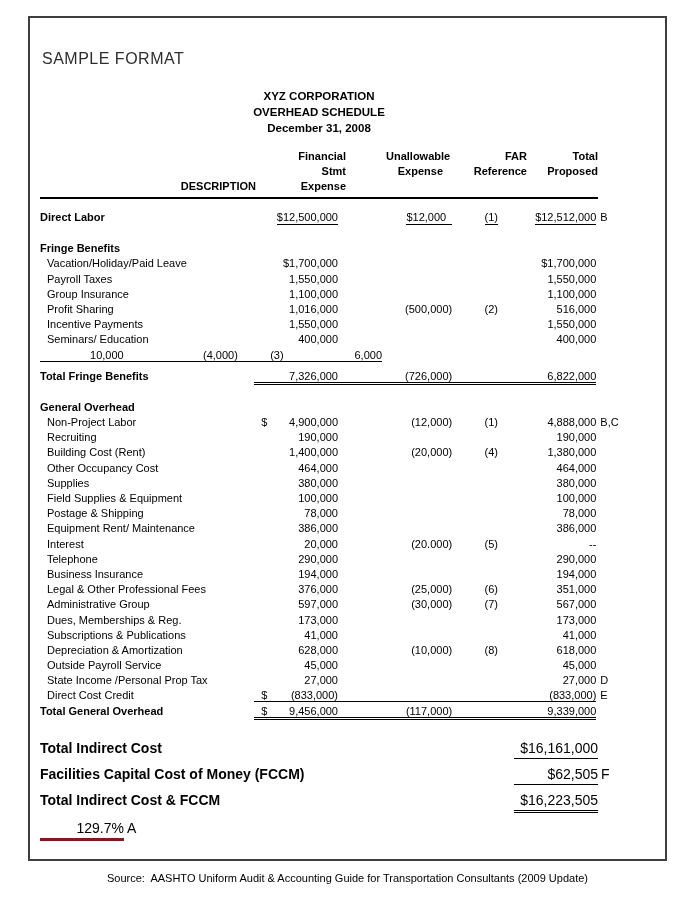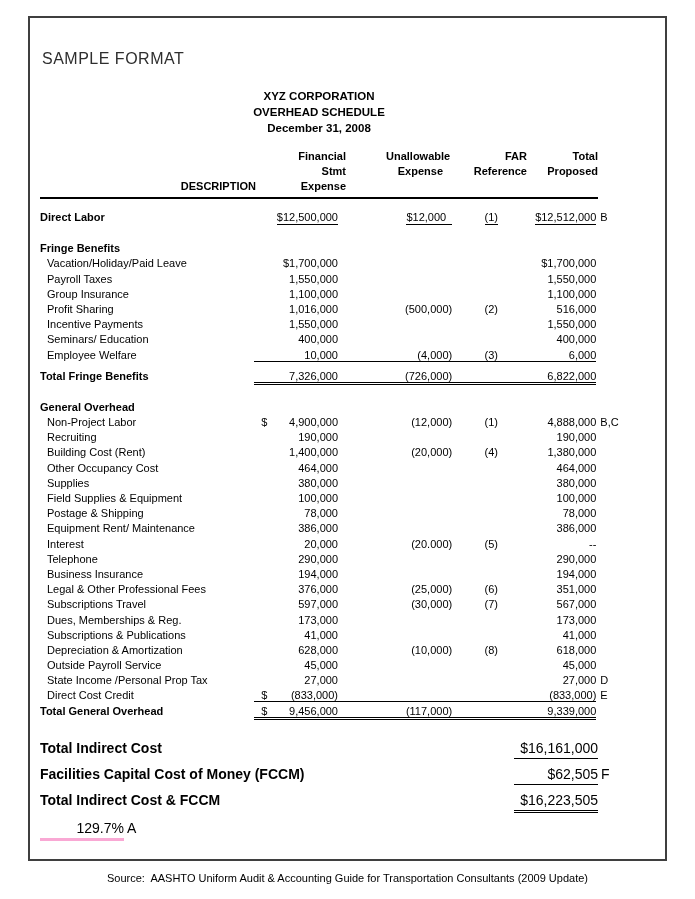--- a/index.html
+++ b/index.html
@@ -42,21 +42,21 @@
   .c-tot{width:71px;text-align:right;}
   .c-note{width:38px;padding-left:4px;white-space:nowrap;}
   .u{border-bottom:1px solid #000;padding-bottom:1px;display:inline-block;line-height:11px;}
   
   .summary{margin-top:20px;font-size:14px;width:640px;}
   .srow{display:flex;align-items:baseline;margin-bottom:7px;}
   .s-label{width:474px;font-weight:bold;}
   .s-val{width:84px;text-align:right;padding-bottom:2px;}
   .s-val.rule-single{border-bottom:1.5px solid #000;}
   .s-val.rule-double{border-bottom:3px double #000;}
-  .s-val.rule-thick{border-bottom:3px solid #f9a8d4;}
+  .s-val.rule-thick{border-bottom:3px solid #7f1d1d;}
   .s-note{width:30px;padding-left:3px;}
   .footnote{margin-top:22px;font-weight:bold;font-size:11px;}
   .source{
     position:absolute;left:0;top:872px;width:695px;text-align:center;
     font-size:11px;white-space:pre;
   }
 </style>
 </head>
 <body>
 
@@ -179,21 +179,20 @@
             <div class="c-fin">
               <span>400,000</span>
             </div>
             <div class="c-un"></div>
             <div class="c-far"></div>
             <div class="c-tot"><span>400,000</span></div>
           </div>
           <div class="c-note"></div>
         </div>
         <div class="trow">
-          <div class="c-desc ind">Employee Welfare</div>
           <div class="nums rule-single">
             <div class="c-fin">
               <span>10,000</span>
             </div>
             <div class="c-un"><span>(4,000)</span></div>
             <div class="c-far"><span>(3)</span></div>
             <div class="c-tot"><span>6,000</span></div>
           </div>
           <div class="c-note"></div>
         </div>
@@ -358,21 +357,21 @@
             <div class="c-fin">
               <span>376,000</span>
             </div>
             <div class="c-un"><span>(25,000)</span></div>
             <div class="c-far"><span>(6)</span></div>
             <div class="c-tot"><span>351,000</span></div>
           </div>
           <div class="c-note"></div>
         </div>
         <div class="trow">
-          <div class="c-desc ind">Subscriptions Travel</div>
+          <div class="c-desc ind">Administrative Group</div>
           <div class="nums">
             <div class="c-fin">
               <span>597,000</span>
             </div>
             <div class="c-un"><span>(30,000)</span></div>
             <div class="c-far"><span>(7)</span></div>
             <div class="c-tot"><span>567,000</span></div>
           </div>
           <div class="c-note"></div>
         </div>

